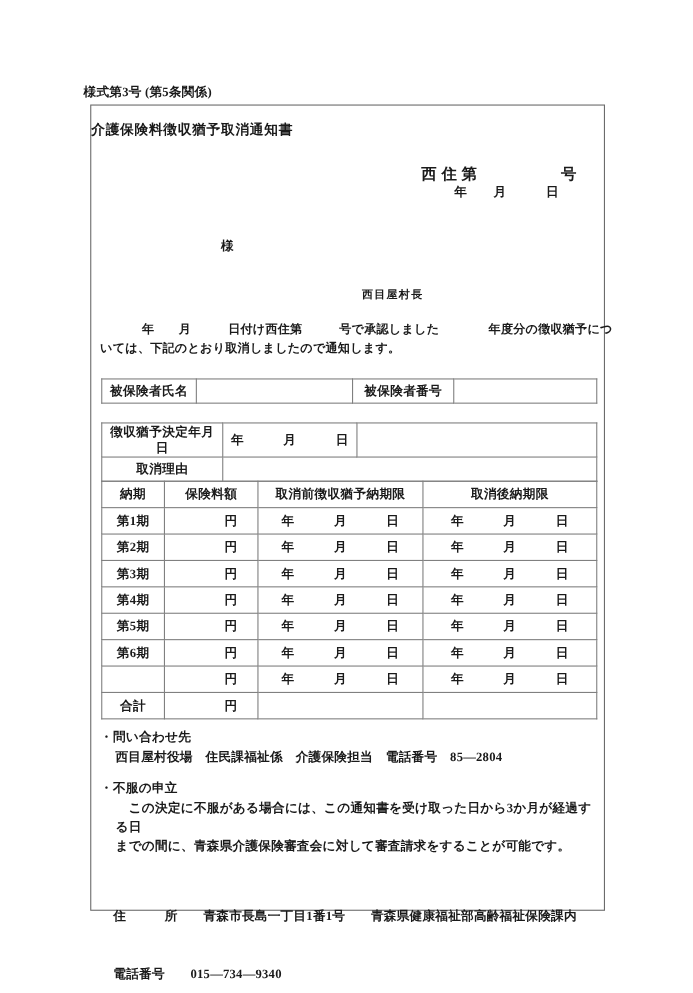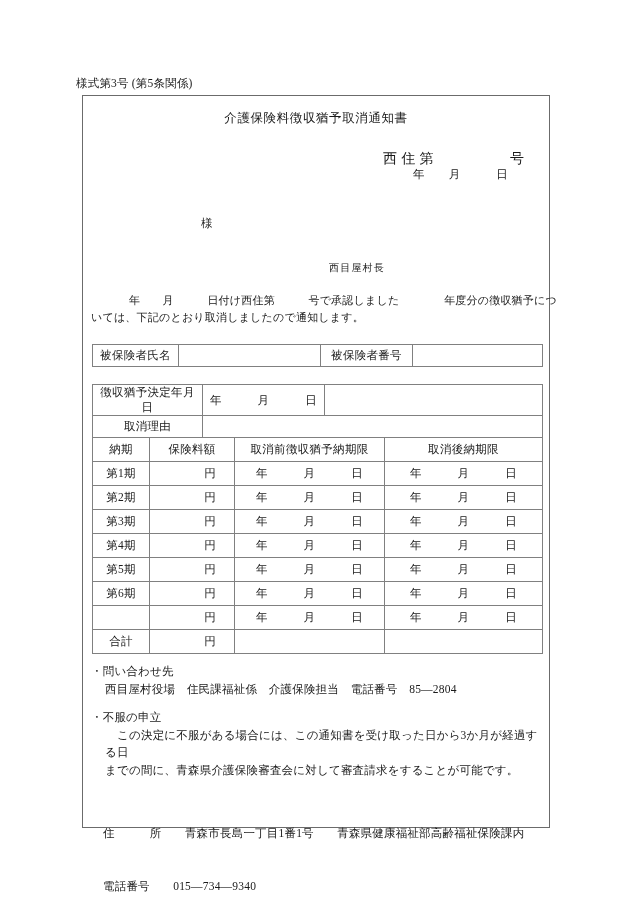--- a/index.html
+++ b/index.html
@@ -13,20 +13,21 @@
     font-family: "Liberation Serif", "DejaVu Serif", serif;
     color: #1a1a1a;
     position: relative;
     overflow: hidden;
   }
   .page {
     position: relative;
     width: 630px;
     height: 903px;
     box-sizing: border-box;
+    font-weight: bold;
   }
 
   
   .form-code {
     position: absolute;
     left: 76px;
     top: 76px;
     font-size: 11.5px;
     letter-spacing: 0.2px;
     white-space: nowrap;
@@ -50,21 +51,20 @@
     right: 0;
     bottom: 0;
     padding: 0;
   }
 
   .doc-title {
     position: absolute;
     left: 0;
     right: 0;
     top: 14px;
-    text-align: center;
     font-size: 12.5px;
     letter-spacing: 0.6px;
   }
 
   .doc-number {
     position: absolute;
     left: 300px;
     top: 54px;
     font-size: 14px;
     white-space: pre;

